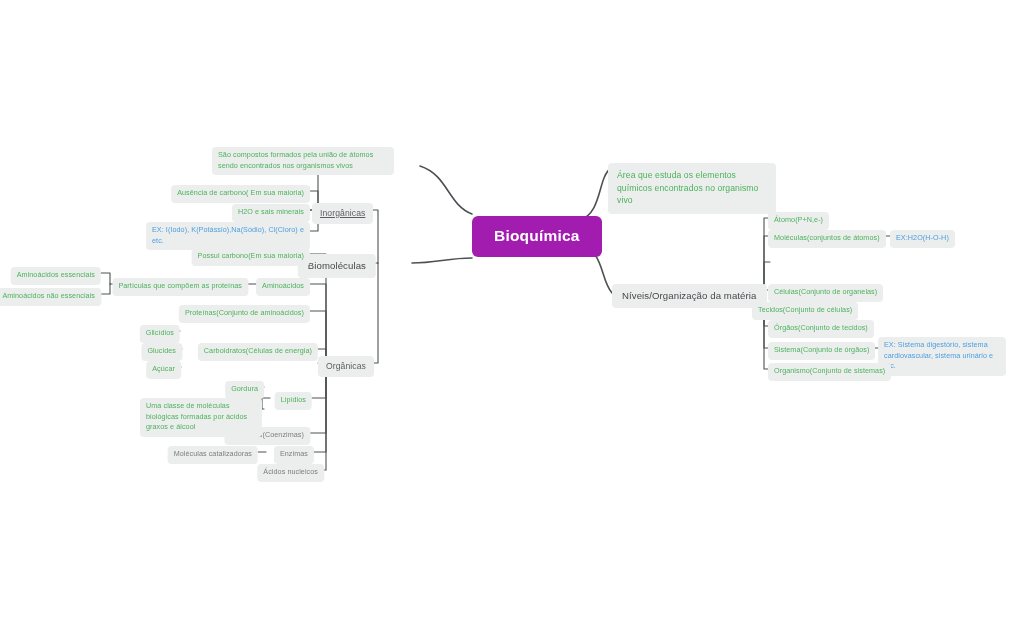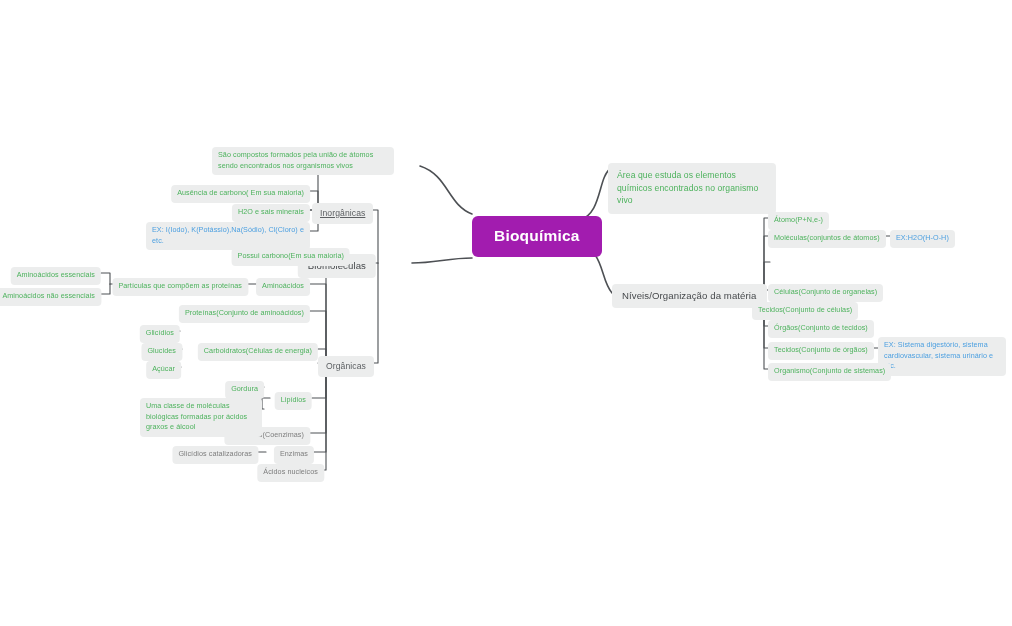--- a/index.html
+++ b/index.html
@@ -155,21 +155,21 @@
   <div class="node green" style="left:212px; top:147px; width:182px;">São compostos formados pela união de átomos sendo encontrados nos organismos vivos</div>
 
   <div class="node green" style="left:310px; top:185px; transform:translateX(-100%); white-space:nowrap;">Ausência de carbono( Em sua maioria)</div>
 
   <div class="node green" style="left:310px; top:204px; transform:translateX(-100%); white-space:nowrap;">H2O e sais minerais</div>
 
   <div class="node blue" style="left:146px; top:222px; width:164px;">EX: I(Iodo), K(Potássio),Na(Sódio), Cl(Cloro) e etc.</div>
 
   <div class="node mid" style="left:318px; top:356px;">Orgânicas</div>
 
-  <div class="node green" style="left:310px; top:248px; transform:translateX(-100%); white-space:nowrap;margin-left:40px;">Possui carbono(Em sua maioria)</div>
+  <div class="node green" style="left:310px; top:248px; transform:translateX(-100%); white-space:nowrap;">Possui carbono(Em sua maioria)</div>
 
   <div class="node green" style="left:310px; top:278px; transform:translateX(-100%); white-space:nowrap;">Aminoácidos</div>
 
   <div class="node green" style="left:310px; top:305px; transform:translateX(-100%); white-space:nowrap;">Proteínas(Conjunto de aminoácidos)</div>
 
   <div class="node green" style="left:318px; top:343px; transform:translateX(-100%); white-space:nowrap;">Carboidratos(Células de energia)</div>
 
   <div class="node green" style="left:312px; top:392px; transform:translateX(-100%); white-space:nowrap;">Lipídios</div>
 
   <div class="node gray" style="left:310px; top:427px; transform:translateX(-100%); white-space:nowrap;">Vitaminas(Coenzimas)</div>
@@ -187,34 +187,34 @@
   <div class="node green" style="left:180px; top:325px; transform:translateX(-100%); white-space:nowrap;">Glicídios</div>
 
   <div class="node green" style="left:182px; top:343px; transform:translateX(-100%); white-space:nowrap;">Glucides</div>
 
   <div class="node green" style="left:181px; top:361px; transform:translateX(-100%); white-space:nowrap;">Açúcar</div>
 
   <div class="node green" style="left:264px; top:381px; transform:translateX(-100%); white-space:nowrap;">Gordura</div>
 
   <div class="node green" style="left:140px; top:398px; width:122px;">Uma classe de moléculas biológicas formadas por ácidos graxos e álcool</div>
 
-  <div class="node gray" style="left:258px; top:446px; transform:translateX(-100%); white-space:nowrap;">Glicídios catalizadoras</div>
+  <div class="node gray" style="left:258px; top:446px; transform:translateX(-100%); white-space:nowrap;">Moléculas catalizadoras</div>
 
   <div class="node green" style="left:768px; top:212px; white-space:nowrap;">Átomo(P+N,e-)</div>
 
   <div class="node green" style="left:768px; top:230px; white-space:nowrap;">Moléculas(conjuntos de átomos)</div>
 
   <div class="node blue" style="left:890px; top:230px; white-space:nowrap;">EX:H2O(H-O-H)</div>
 
 
   <div class="node green" style="left:768px; top:284px; white-space:nowrap;">Células(Conjunto de organelas)</div>
 
   <div class="node green" style="left:752px; top:302px; white-space:nowrap;">Tecidos(Conjunto de células)</div>
 
   <div class="node green" style="left:768px; top:320px; white-space:nowrap;">Órgãos(Conjunto de tecidos)</div>
 
-  <div class="node green" style="left:768px; top:342px; white-space:nowrap;">Tecidos(Conjunto de órgãos)</div>
+  <div class="node green" style="left:768px; top:342px; white-space:nowrap;">Sistema(Conjunto de órgãos)</div>
 
   <div class="node blue" style="left:878px; top:337px; width:128px;">EX: Sistema digestório, sistema cardiovascular, sistema urinário e etc.</div>
 
   <div class="node green" style="left:768px; top:363px; white-space:nowrap;">Organismo(Conjunto de sistemas)</div>
 
 </div>
 
 </body></html>

